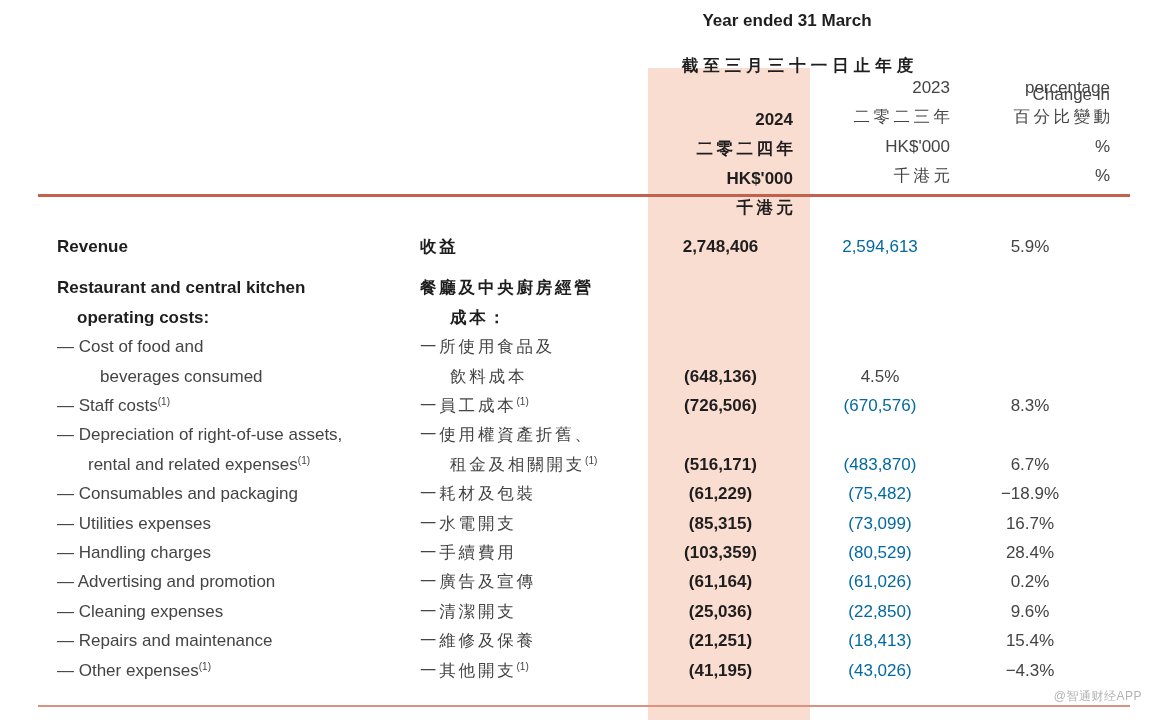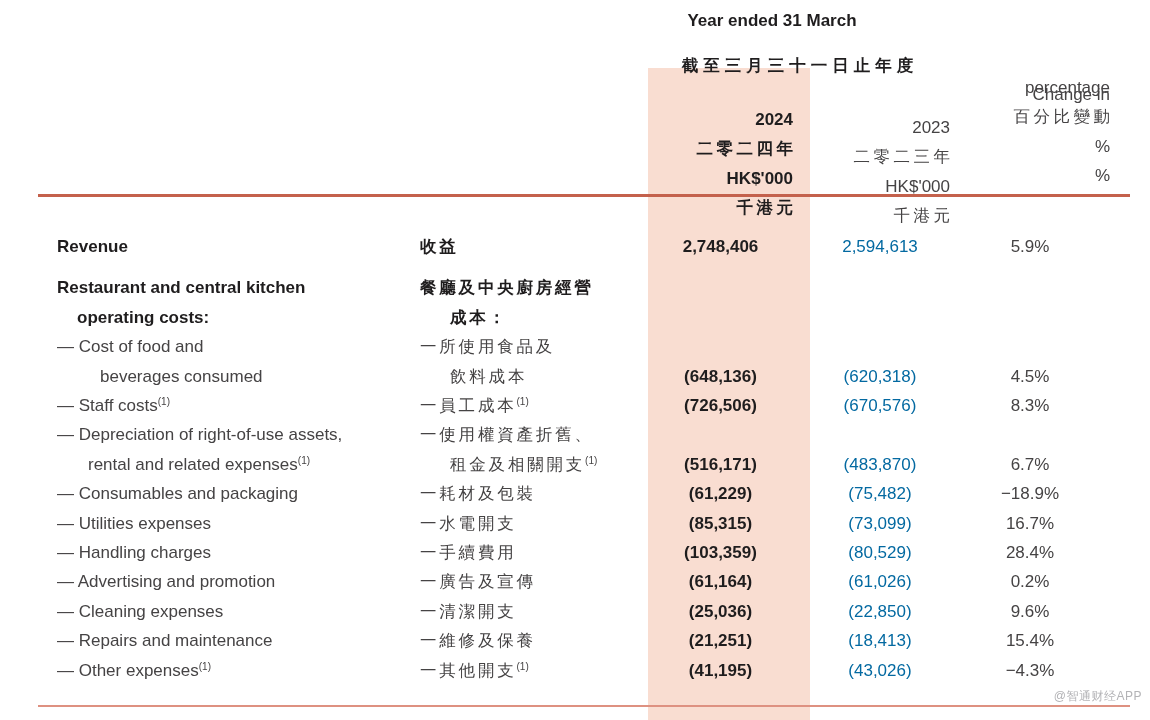--- a/index.html
+++ b/index.html
@@ -18,36 +18,36 @@
     position:absolute;left:38px;top:194px;width:1092px;height:3px;
     background:#c4614c;z-index:2;
   }
   .bottom-rule{
     position:absolute;left:38px;top:705px;width:1092px;height:2px;
     background:#de9181;z-index:2;
   }
   
   .hdr{position:absolute;z-index:1;}
   .period-en{
-    left:612px;top:9px;width:320px;text-align:center;
+    left:627px;top:9px;width:320px;text-align:center;
     font-weight:bold;font-size:17px;color:#1f1d1e;line-height:24px;
   }
   .period-zh{
     left:620px;top:52px;width:360px;text-align:center;
     font-weight:bold;font-size:16.5px;color:#1f1d1e;line-height:26px;
     letter-spacing:5px;
   }
   .change-line1{
     right:40px;top:44px;text-align:right;font-size:17px;line-height:22px;margin-top:40px;
   }
   .colhead{top:73px;text-align:right;font-size:17px;}
   .colhead .line{line-height:29.3px;height:29.3px;}
   .colhead .zh{letter-spacing:3.5px;margin-right:-3.5px;font-size:16.5px;}
   .colhead-2024{right:357px;font-weight:bold;color:#1f1d1e;margin-top:32px;}
-  .colhead-2023{right:200px;margin-top:40px;}
+  .colhead-2023{right:200px;}
   .colhead-pct{right:40px;}
   
   .table-body{
     position:absolute;left:0;top:232px;width:1000px;z-index:1;
     padding-left:57px;box-sizing:border-box;font-size:17px;
   }
   .row{display:grid;grid-template-columns:363px 228px 162px 140px 160px;}
   .cell{line-height:29.4px;}
   .cell .line{line-height:29.4px;}
   .zh-col .line span{letter-spacing:2.8px;font-size:16.5px;}
@@ -125,21 +125,20 @@
     <div class="row">
       <div class="cell en">
         <div class="line"><span>— Cost of food and</span></div>
         <div class="line" style="padding-left: 43px;"><span>beverages consumed</span></div>
       </div>
       <div class="cell zh-col">
         <div class="line"><span>一所使用食品及</span></div>
         <div class="line" style="padding-left: 30px;"><span>飲料成本</span></div>
       </div>
       <div class="cell val v2024">(648,136)</div>
-      <div class="cell val v2023">(620,318)</div>
       <div class="cell val pct">4.5%</div>
     </div>
     <div class="row">
       <div class="cell en">
         <div class="line"><span>— Staff costs</span><sup>(1)</sup></div>
       </div>
       <div class="cell zh-col">
         <div class="line"><span>一員工成本</span><sup>(1)</sup></div>
       </div>
       <div class="cell val v2024">(726,506)</div>

